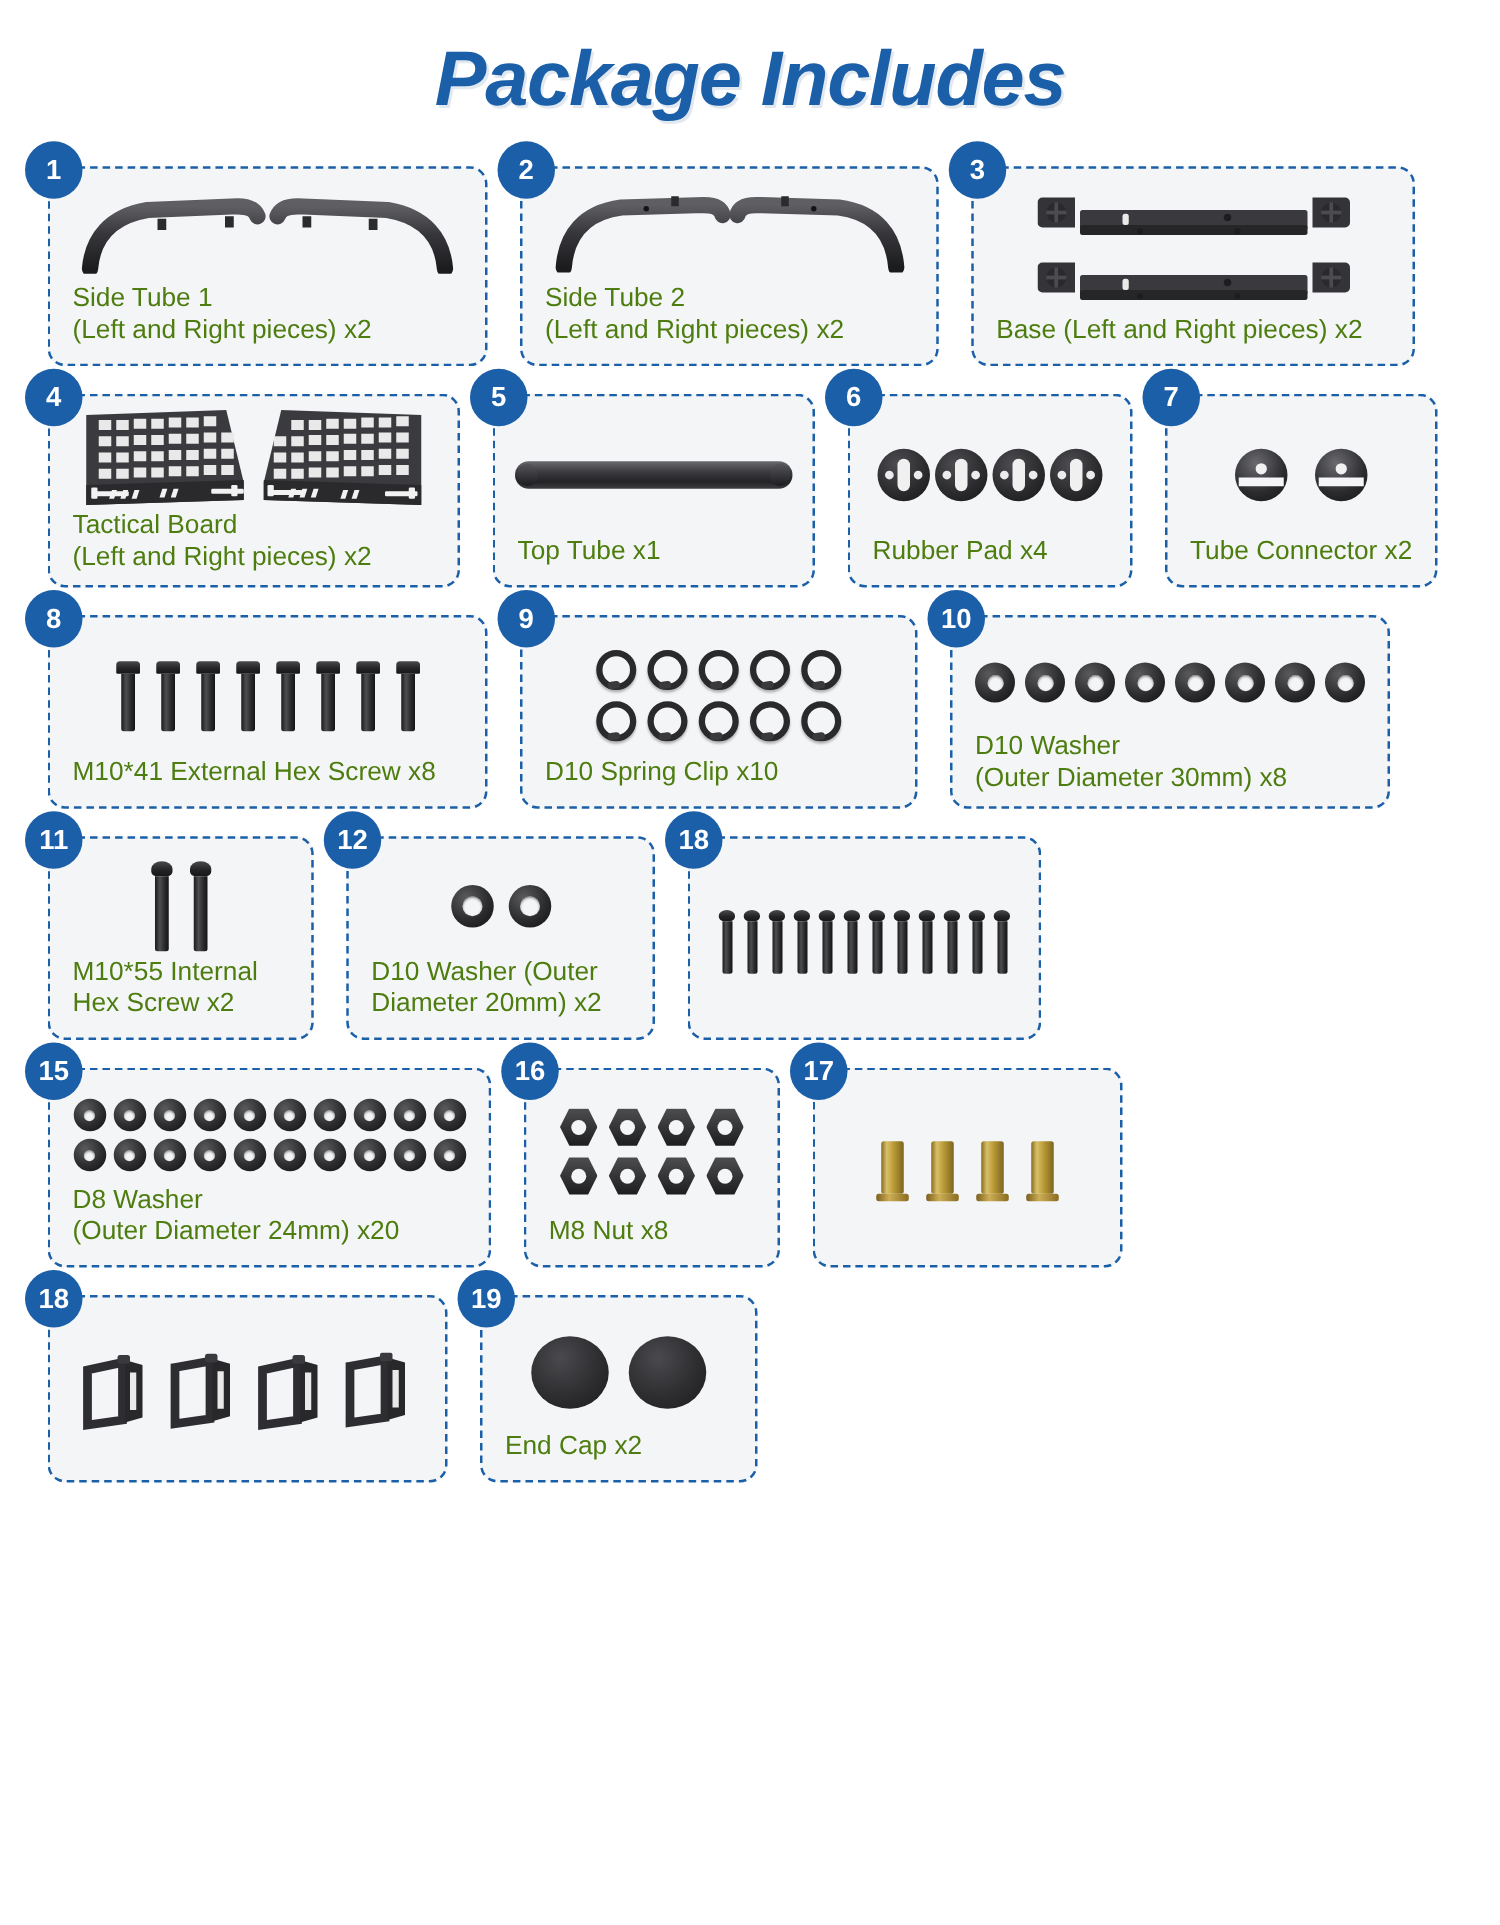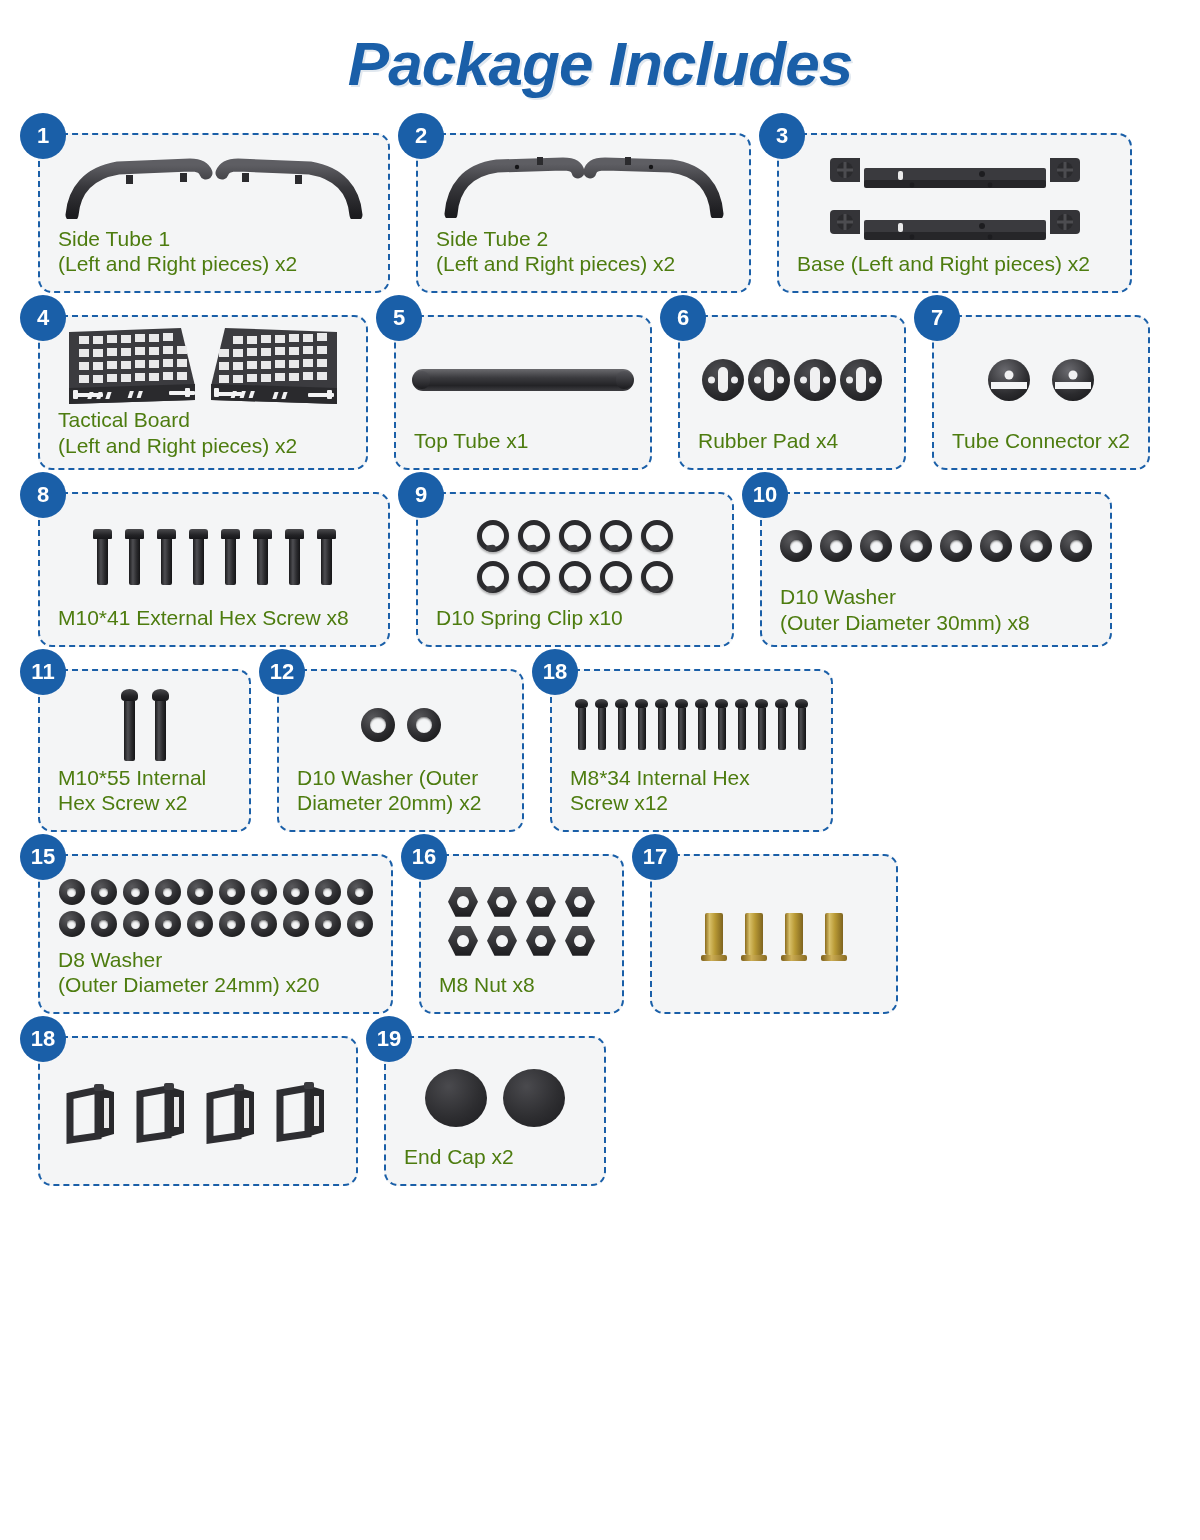--- a/index.html
+++ b/index.html
@@ -642,22 +642,20 @@
           <div class="bolt round">
               <span class="head" style="width:13px;height:9px;"></span>
               <span class="shaft" style="width:8px;height:42px;"></span>
             </div>
           <div class="bolt round">
               <span class="head" style="width:13px;height:9px;"></span>
               <span class="shaft" style="width:8px;height:42px;"></span>
             </div>
         </div>
       </div>
-      <div class="label">M8*34 Internal Hex
-Screw x12</div>
     </div>
 
   </div>
 
   <div class="row">
 
     <div class="card" style="width:355px;height:160px;">
       <div class="badge">15</div>
       <div class="art">
         <div class="parts-grid" style="gap:6px;width:320px;">

